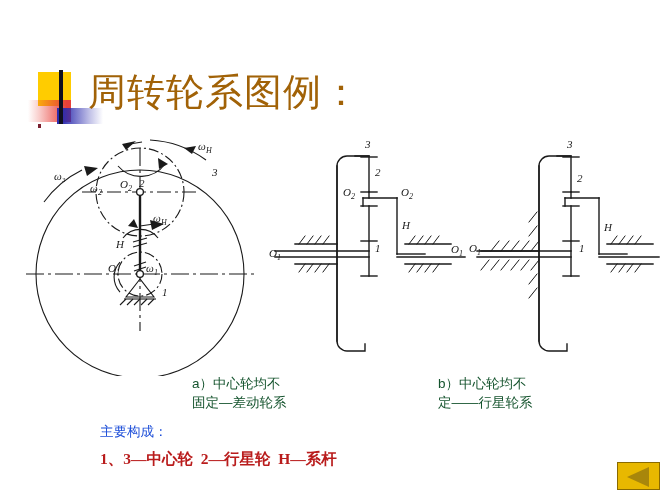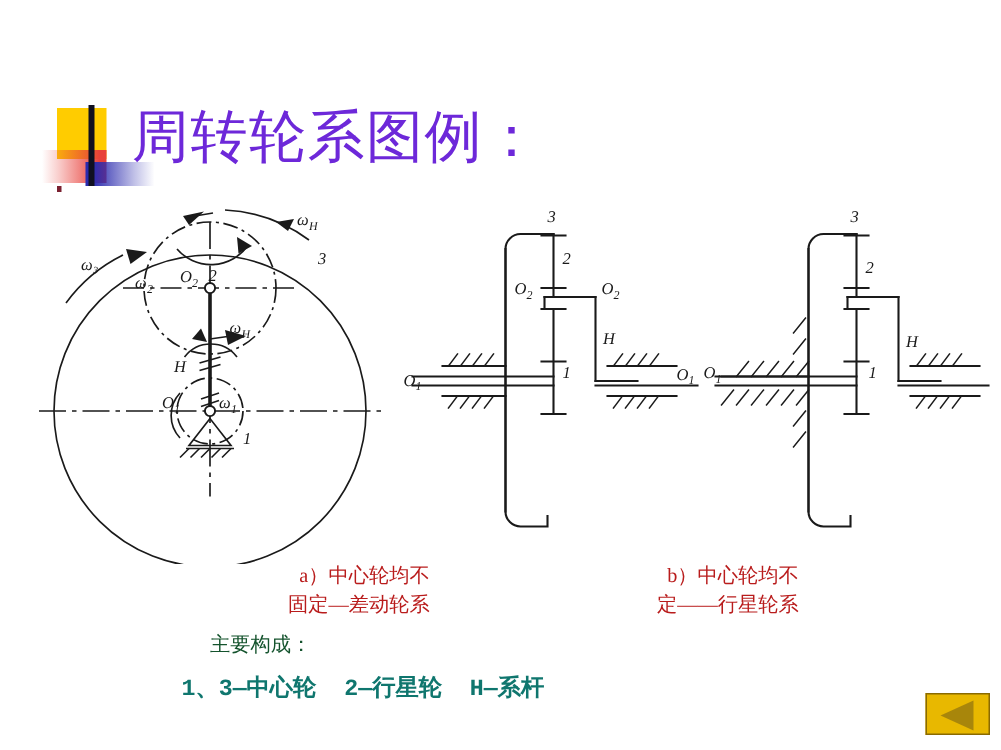--- a/index.html
+++ b/index.html
@@ -69,21 +69,21 @@
     width: 3px;
     height: 4px;
     background: #7a2030;
   }
   #page-title {
     position: absolute;
     left: 88px;
     top: 0px;
     font-size: 38px;
     line-height: 60px;
-    color: #6d28d9;
+    color: #a16207;
     font-family: Liberation Sans, sans-serif;
     letter-spacing: 1px;
     white-space: nowrap;
   }
 
   
   #figures {
     position: absolute;
     left: 0;
     top: 126px;
@@ -101,54 +101,51 @@
   .fig-label-sm {
     font-family: "Liberation Serif", "DejaVu Serif", serif;
     font-style: italic;
     font-size: 8px;
     fill: #1a1a1a;
   }
 
   
   .caption {
     position: absolute;
-    font-family: Liberation Serif, serif;
+    font-family: Liberation Sans, sans-serif;
     font-size: 13.5px;
     line-height: 19px;
-    color: #b91c1c;
+    color: #14532d;
     white-space: pre;
-    text-align: right;
   }
   #caption-a { left: 192px; top: 374px; }
   #caption-b { left: 438px; top: 374px; }
 
   
   #notes {
     position: absolute;
     left: 100px;
     top: 422px;
     width: 440px;
   }
   #notes-heading {
-    font-family: Liberation Mono, monospace;
+    font-family: Liberation Sans, sans-serif;
     font-size: 13.5px;
-    color: #14532d;
+    color: #1d4ed8;
     line-height: 20px;
     white-space: pre;
-    margin-left: 40px;
   }
   #notes-line {
     margin-top: 6px;
-    font-family: Liberation Mono, monospace;
+    font-family: Liberation Serif, serif;
     font-size: 15.5px;
     font-weight: bold;
-    color: #0f766e;
+    color: #b91c1c;
     line-height: 22px;
     white-space: pre;
-    margin-left: 21px;
   }
 
   
   #nav-back-button {
     position: absolute;
     left: 617px;
     top: 462px;
     width: 43px;
     height: 28px;
     background: #E8B800;

